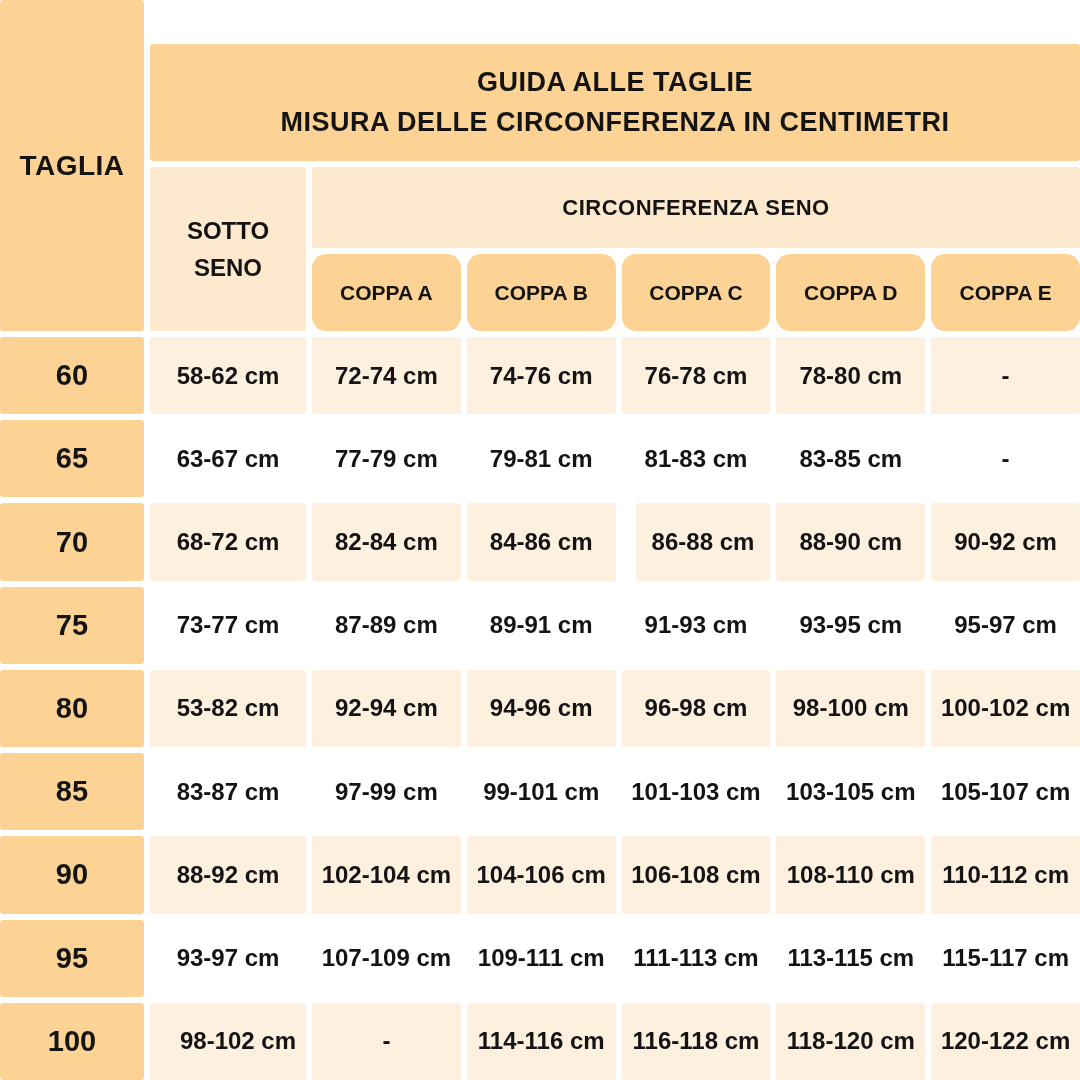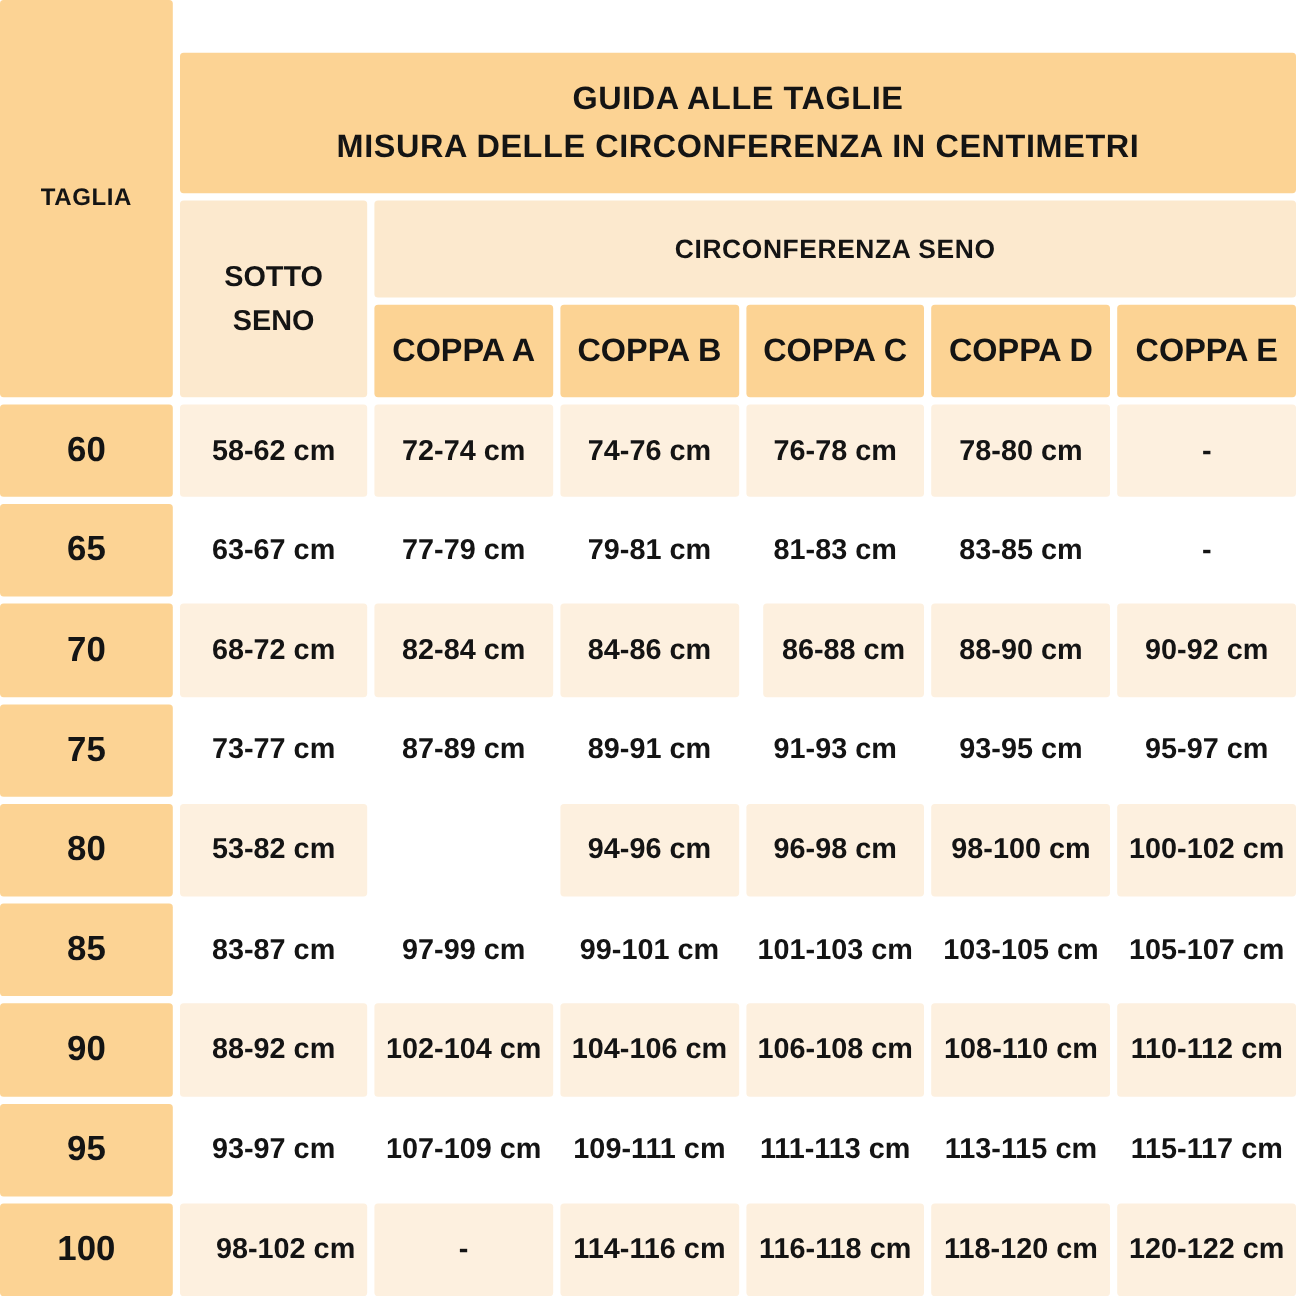--- a/index.html
+++ b/index.html
@@ -31,21 +31,21 @@
     overflow: hidden;
   }
   .peach  { background: var(--peach); }
   .cream  { background: var(--cream); }
   .light  { background: var(--light); }
   .white  { background: var(--white); }
 
   .taglia-head {
     grid-column: 1;
     grid-row: 1 / 4;
-    font-size: 20px;
+    font-size: 28px;
     font-weight: 700;
     letter-spacing: 0.5px;
   }
   .main-title {
     grid-column: 2 / 8;
     grid-row: 1;
     flex-direction: column;
     font-size: 27px;
     font-weight: 700;
     letter-spacing: 0.5px;
@@ -63,22 +63,23 @@
   }
   .circ-head {
     grid-column: 3 / 8;
     grid-row: 2;
     font-size: 22px;
     font-weight: 700;
     letter-spacing: 0.5px;
   }
   .coppa-head {
     grid-row: 3;
-    font-size: 27px;
+    font-size: 21px;
     font-weight: 700;
+    border-radius: 14px;
   }
   .size-cell {
     font-size: 29px;
     font-weight: 700;
   }
   .value-cell {
     font-size: 24px;
     font-weight: 600;
     white-space: nowrap;
   }
@@ -133,20 +134,21 @@
     <div class="cell light value-cell" style="grid-area: 6 / 7;">90-92 cm</div>
     <div class="cell peach size-cell" style="grid-area: 7 / 1;">75</div>
     <div class="cell white value-cell" style="grid-area: 7 / 2;">73-77 cm</div>
     <div class="cell white value-cell" style="grid-area: 7 / 3;">87-89 cm</div>
     <div class="cell white value-cell" style="grid-area: 7 / 4;">89-91 cm</div>
     <div class="cell white value-cell" style="grid-area: 7 / 5;">91-93 cm</div>
     <div class="cell white value-cell" style="grid-area: 7 / 6;">93-95 cm</div>
     <div class="cell white value-cell" style="grid-area: 7 / 7;">95-97 cm</div>
     <div class="cell peach size-cell" style="grid-area: 8 / 1;">80</div>
     <div class="cell light value-cell" style="grid-area: 8 / 2;">53-82 cm</div>
+    <div class="cell light value-cell" style="grid-area: 8 / 3;">92-94 cm</div>
     <div class="cell light value-cell" style="grid-area: 8 / 4;">94-96 cm</div>
     <div class="cell light value-cell" style="grid-area: 8 / 5;">96-98 cm</div>
     <div class="cell light value-cell" style="grid-area: 8 / 6;">98-100 cm</div>
     <div class="cell light value-cell" style="grid-area: 8 / 7;">100-102 cm</div>
     <div class="cell peach size-cell" style="grid-area: 9 / 1;">85</div>
     <div class="cell white value-cell" style="grid-area: 9 / 2;">83-87 cm</div>
     <div class="cell white value-cell" style="grid-area: 9 / 3;">97-99 cm</div>
     <div class="cell white value-cell" style="grid-area: 9 / 4;">99-101 cm</div>
     <div class="cell white value-cell" style="grid-area: 9 / 5;">101-103 cm</div>
     <div class="cell white value-cell" style="grid-area: 9 / 6;">103-105 cm</div>

